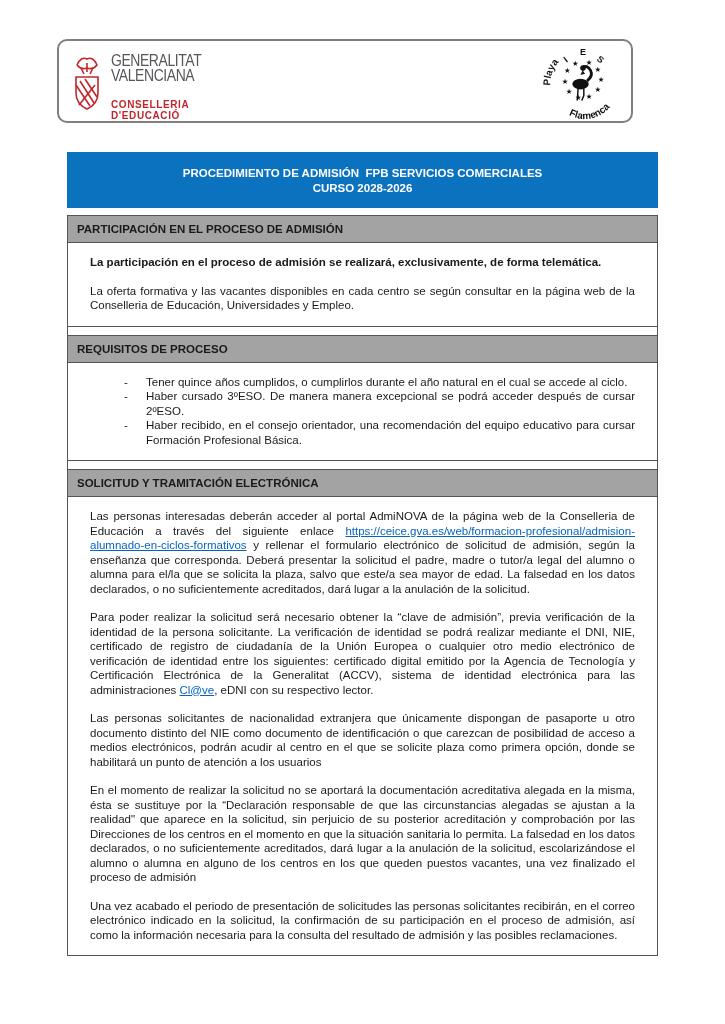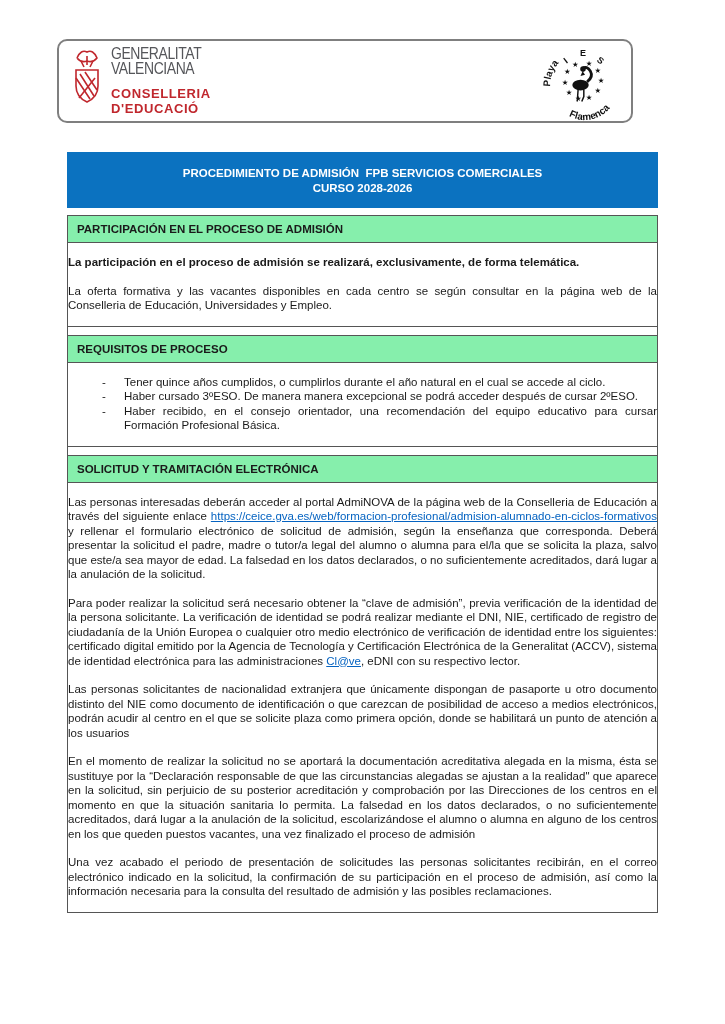--- a/index.html
+++ b/index.html
@@ -5,54 +5,54 @@
   html,body{margin:0;padding:0;}
   body{
     width:725px;height:1024px;position:relative;background:#ffffff;
     font-family:"Liberation Sans","DejaVu Sans",sans-serif;color:#1a1a1a;
     overflow:hidden;
   }
   
   .letterhead{
     position:absolute;left:57px;top:39px;width:576px;height:84px;
     border:2px solid #7f7f7f;border-radius:10px;background:#fff;
-    display:flex;align-items:center;justify-content:space-between;
+    display:flex;align-items:flex-end;justify-content:space-between;
     box-sizing:border-box;padding:0 6px 0 8px;
   }
   .gv-logo{display:flex;align-items:flex-start;gap:4px;width:190px;flex-shrink:0;}
   .gv-emblem{flex-shrink:0;margin-top:2px;}
   .gv-words{display:flex;flex-direction:column;}
   .gv-name{
     font-size:17px;line-height:15px;color:#55565a;font-weight:500;
     transform:scaleX(.82);transform-origin:left center;letter-spacing:-.5px;
   }
   .gv-sub{
-    margin-top:10px;font-size:13px;font-weight:bold;color:#c0272d;
+    margin-top:16px;font-size:10px;font-weight:bold;color:#c0272d;
     letter-spacing:.6px;
   }
   .address{
     flex:1;text-align:center;font-size:12px;line-height:16px;color:#2b2b2b;
   }
   .ies-logo{width:84px;height:82px;flex-shrink:0;}
   
   .doc{position:absolute;left:67px;top:152px;width:591px;}
   .title-bar{
     color:#fff;font-weight:bold;font-size:11.5px;line-height:15px;
     text-align:center;padding:14px 8px 12px;box-sizing:border-box;
   }
   .title-bar div{white-space:pre-wrap;}
   .gap-plain{height:7px;}
   .gap-sides{height:8px;border-left:1px solid #555;border-right:1px solid #555;}
   .sec-header{
-    background:#86efac;border:1px solid #555;font-weight:bold;font-size:11.5px;
+    background:#a3a3a3;border:1px solid #555;font-weight:bold;font-size:11.5px;
     padding:7px 9px 7px;box-sizing:border-box;
   }
   .sec-body{
     border:1px solid #555;border-top:none;background:#fff;
-    padding:12px 0 13px;box-sizing:border-box;
+    padding:12px 22px 13px;box-sizing:border-box;
     font-size:11.5px;line-height:14.5px;text-align:justify;
   }
   .sec-body p{margin:0 0 14px 0;}
   .sec-body p:last-child,.sec-body ul:last-child{margin-bottom:0;}
   .sec-body p.bold{font-weight:bold;}
   .sec-body ul{list-style:none;margin:0 0 14px 0;padding:0 0 0 34px;}
   .sec-body li{position:relative;padding-left:22px;}
   .sec-body li .dash{position:absolute;left:0;top:0;}
   a.doc-link{color:#0563c1;text-decoration:underline;cursor:pointer;}
 </style>

